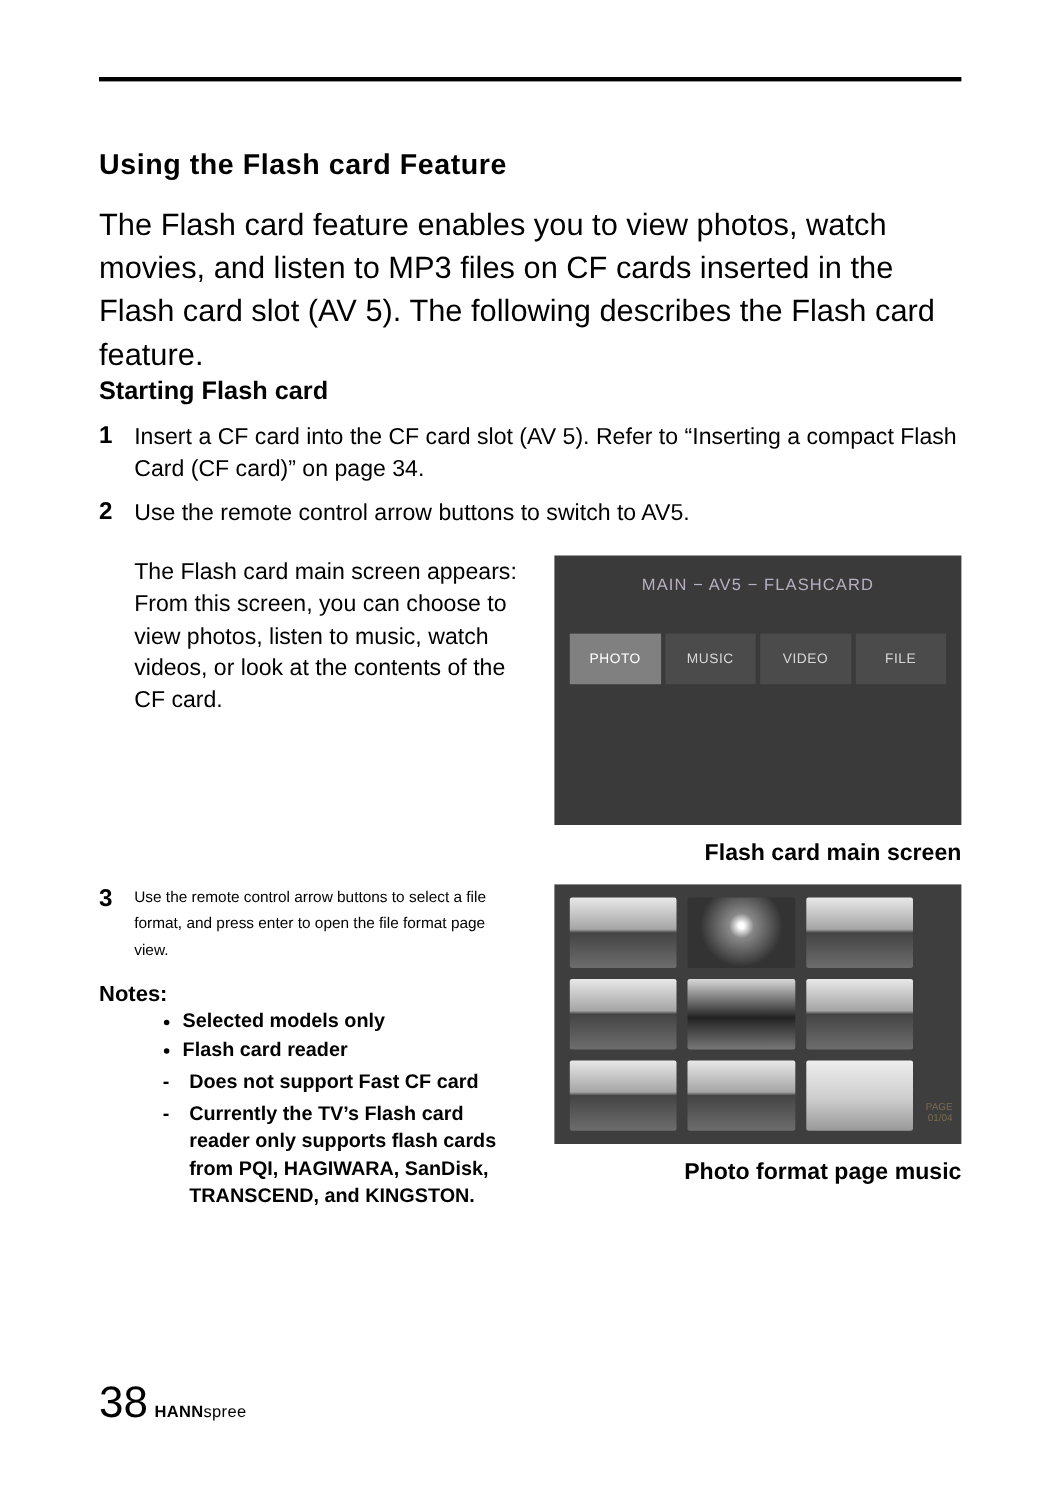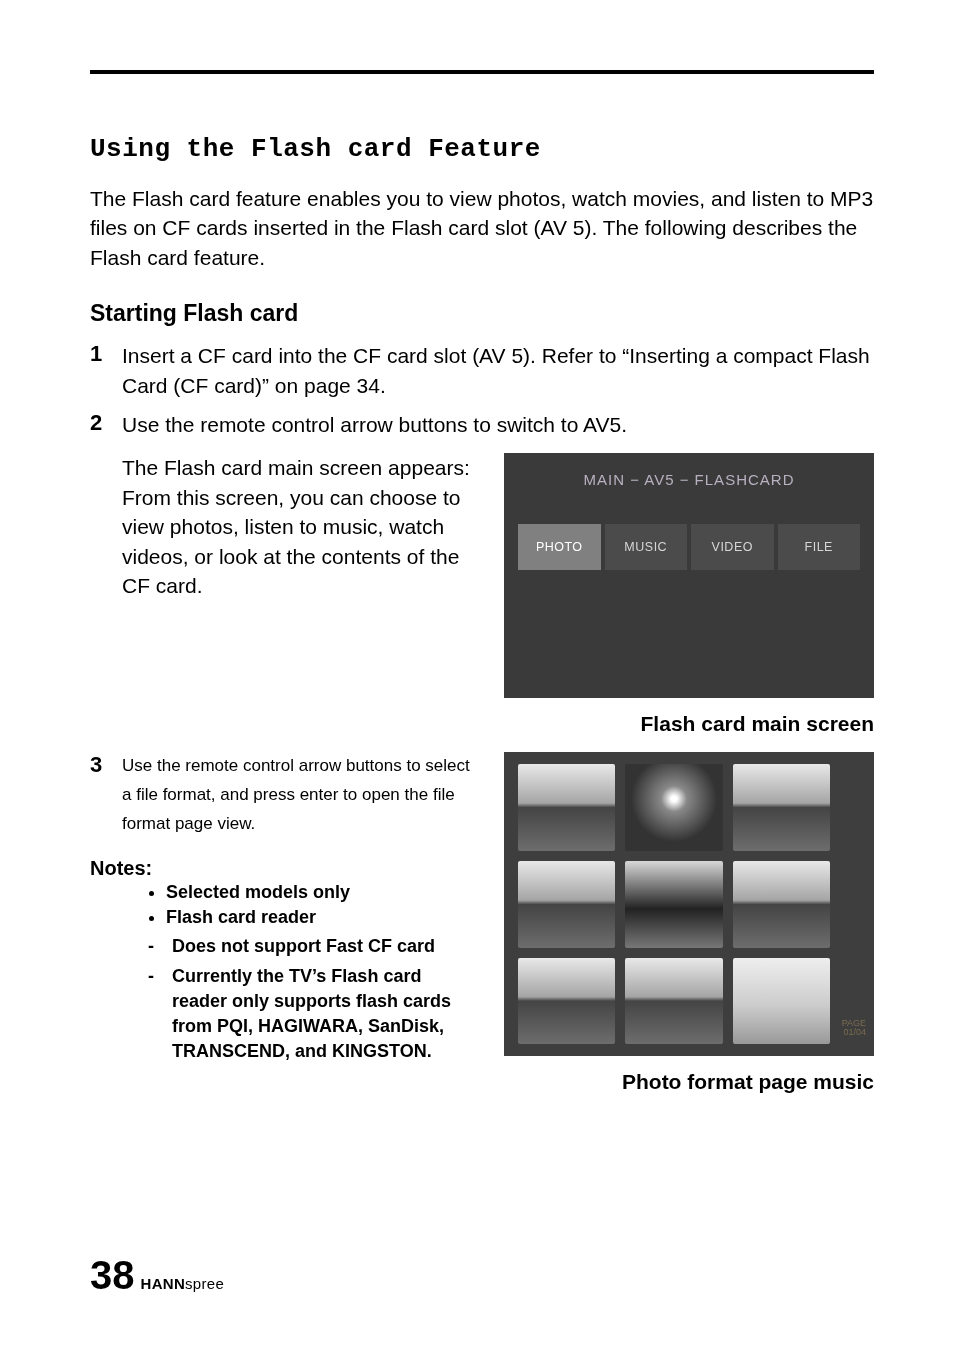--- a/index.html
+++ b/index.html
@@ -12,28 +12,27 @@
       padding: 70px 80px 40px 90px;
       position: relative;
     }
     .divider {
       border-top: 4px solid #000;
       margin-bottom: 60px;
     }
     .section-title {
       font-size: 26px;
       font-weight: 900;
-      font-family: Liberation Mono, monospace;
+      font-family: Liberation Sans, sans-serif;
       margin-bottom: 20px;
       letter-spacing: 0.5px;
     }
     .intro {
-      font-size: 21px;
-      line-height: 1.4;
-      margin-bottom: 28px;
+      font-size: 28px;
+      line-height: 1.4;
     }
     .sub-title {
       font-size: 23px;
       font-weight: bold;
       margin-bottom: 14px;
     }
     .step-list {
       list-style: none;
     }
     .step {
@@ -46,21 +45,21 @@
       width: 32px;
       flex-shrink: 0;
     }
     .step-text {
       font-size: 21px;
       line-height: 1.4;
     }
     .step2-row {
       display: flex;
       gap: 30px;
-      margin-top: 14px;
+      margin-top: 24px;
       margin-bottom: 16px;
     }
     .step2-left {
       flex: 1;
       font-size: 21px;
       line-height: 1.4;
     }
     .mock-screen {
       width: 370px;
       height: 245px;
@@ -103,21 +102,21 @@
       margin-top: 14px;
     }
     .step3-row {
       display: flex;
       gap: 30px;
     }
     .step3-left {
       flex: 1;
     }
     .step3-text {
-      font-size: 17px;
+      font-size: 14px;
       line-height: 1.7;
       margin-bottom: 8px;
     }
     .notes-label {
       font-size: 20px;
       font-weight: bold;
       margin-top: 6px;
     }
     .notes-ul {
       list-style: disc;
@@ -132,21 +131,21 @@
       margin-top: 4px;
     }
     .notes-sub li {
       display: flex;
       gap: 18px;
       margin-bottom: 4px;
     }
     .dash { flex-shrink: 0; }
     .photo-grid {
       width: 370px;
-      height: 304px;
+      height: 236px;
       background: #3e3e3e;
       flex-shrink: 0;
       display: grid;
       grid-template-columns: repeat(3, 1fr);
       grid-template-rows: repeat(3, 1fr);
       gap: 10px;
       padding: 12px 44px 12px 14px;
       position: relative;
     }
     .thumb {
@@ -168,21 +167,21 @@
     .footer {
       position: absolute;
       left: 90px;
       bottom: 54px;
       display: flex;
       align-items: baseline;
       gap: 6px;
     }
     .page-num {
       font-size: 40px;
-      font-weight: 700;
+      font-weight: 400;
       font-family: Arial Black, Arial, sans-serif;
       margin-top: 32px;
     }
     .brand {
       font-size: 15px;
       font-weight: bold;
       letter-spacing: 0.3px;
     }
     .brand .thin { font-weight: normal; }
   </style>

